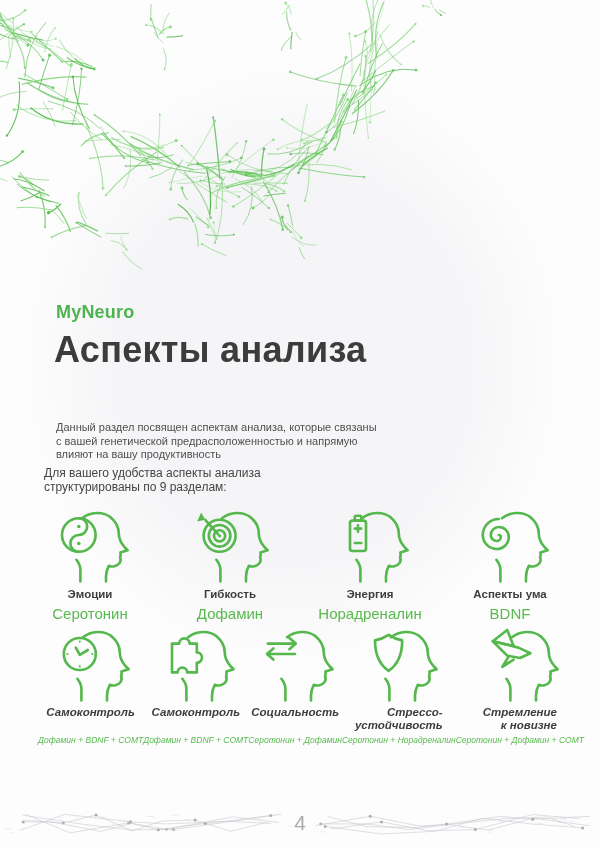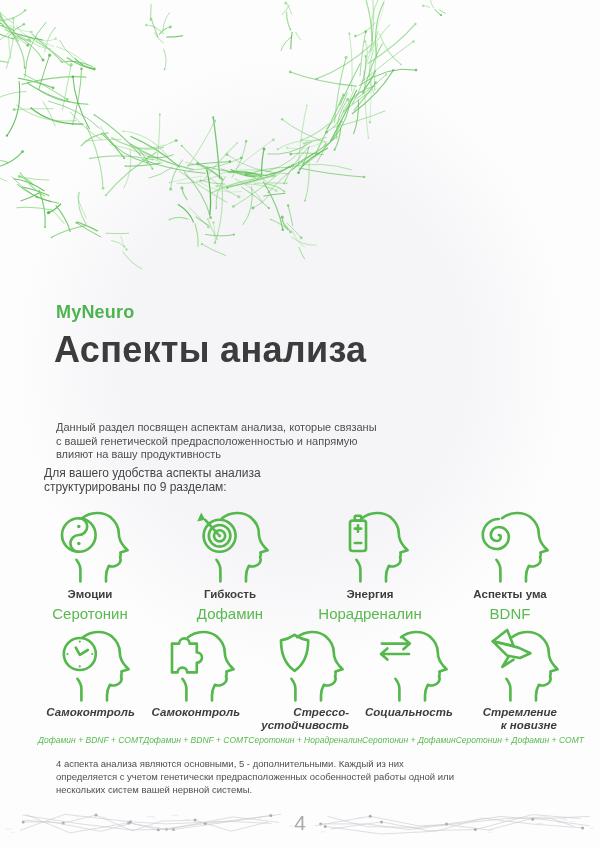--- a/index.html
+++ b/index.html
@@ -532,59 +532,56 @@
         </div>
     <div class="aspect-label">Самоконтроль</div>
     <div class="aspect-sub">Дофамин + BDNF + COMT</div>
   </div>
 
   <div class="aspect">
     <div class="aspect-icon">
           <svg viewBox="0 0 100 100" fill="none" stroke="#55b84c" stroke-width="3.3" stroke-linecap="round" stroke-linejoin="round">
             <path d="M40,19 C50,11 66,10 76,18 C83,24 86,31 86,38 C86,44 88,49 93,55 L97,59 L88,62 C88.5,64.5 88.5,66.5 87.5,68 C89,70.5 88.5,72.5 87,75 C84,79 77.5,80.5 73.5,78.5 C71,83 70,87 70,92 L70,98"></path>
             <path d="M38,98 L38,83 C38,78 36,75 33,71"></path>
+            <path d="M16,27 H50 M43,20 L51,27 L43,34 M50,40 H16 M23,33 L15,40 L23,47"></path>
+          </svg>
+        </div>
+    <div class="aspect-label">Социальность</div>
+    <div class="aspect-sub">Серотонин + Дофамин</div>
+  </div>
+
+  <div class="aspect">
+    <div class="aspect-icon">
+          <svg viewBox="0 0 100 100" fill="none" stroke="#55b84c" stroke-width="3.3" stroke-linecap="round" stroke-linejoin="round">
+            <path d="M40,19 C50,11 66,10 76,18 C83,24 86,31 86,38 C86,44 88,49 93,55 L97,59 L88,62 C88.5,64.5 88.5,66.5 87.5,68 C89,70.5 88.5,72.5 87,75 C84,79 77.5,80.5 73.5,78.5 C71,83 70,87 70,92 L70,98"></path>
+            <path d="M38,98 L38,83 C38,78 36,75 33,71"></path>
             <path d="M37,16 C43,20 49,22 54,23 C54,38 50,52 37,61 C24,52 20,38 20,23 C25,22 31,20 37,16 Z"></path>
           </svg>
         </div>
     <div class="aspect-label">Стрессо-
 устойчивость</div>
     <div class="aspect-sub">Серотонин + Норадреналин</div>
   </div>
 
   <div class="aspect">
     <div class="aspect-icon">
           <svg viewBox="0 0 100 100" fill="none" stroke="#55b84c" stroke-width="3.3" stroke-linecap="round" stroke-linejoin="round">
             <path d="M40,19 C50,11 66,10 76,18 C83,24 86,31 86,38 C86,44 88,49 93,55 L97,59 L88,62 C88.5,64.5 88.5,66.5 87.5,68 C89,70.5 88.5,72.5 87,75 C84,79 77.5,80.5 73.5,78.5 C71,83 70,87 70,92 L70,98"></path>
             <path d="M38,98 L38,83 C38,78 36,75 33,71"></path>
-            <path d="M16,27 H50 M43,20 L51,27 L43,34 M50,40 H16 M23,33 L15,40 L23,47"></path>
-          </svg>
-        </div>
-    <div class="aspect-label">Социальность</div>
-    <div class="aspect-sub">Серотонин + Дофамин</div>
-  </div>
-
-  <div class="aspect">
-    <div class="aspect-icon">
-          <svg viewBox="0 0 100 100" fill="none" stroke="#55b84c" stroke-width="3.3" stroke-linecap="round" stroke-linejoin="round">
-            <path d="M40,19 C50,11 66,10 76,18 C83,24 86,31 86,38 C86,44 88,49 93,55 L97,59 L88,62 C88.5,64.5 88.5,66.5 87.5,68 C89,70.5 88.5,72.5 87,75 C84,79 77.5,80.5 73.5,78.5 C71,83 70,87 70,92 L70,98"></path>
-            <path d="M38,98 L38,83 C38,78 36,75 33,71"></path>
             <path d="M16,24 L34,10 L42,30 Z"></path>
             <path d="M16,24 L48,32 L63,39 L50,45 L34,42 Z"></path>
             <path d="M36,43 L28,56 L42,47"></path>
           </svg>
         </div>
     <div class="aspect-label">Стремление
 к новизне</div>
     <div class="aspect-sub">Серотонин + Дофамин + COMT</div>
   </div>
 </div>
 
-  <div class="footnote">4 аспекта анализа являются основными, 5 - дополнительными. Каждый из них
-определяется с учетом генетически предрасположенных особенностей работы одной или
-нескольких систем вашей нервной системы.</div>
 
   <svg class="footer-svg" width="600" height="48" viewBox="0 0 600 48">
       <polyline points="24.4,20.2 63.2,23.1 96.0,15.0 132.3,30.9 161.2,21.1 195.1,20.1 230.9,31.2 267.9,22.0" fill="none" stroke="#c9cccf" stroke-width="0.7" opacity="0.9"></polyline>
       <circle cx="63.2" cy="23.1" r="1.5" fill="#a8abae" opacity="0.95"></circle>
       <circle cx="96.0" cy="15.0" r="1.5" fill="#a8abae" opacity="0.95"></circle>
       <circle cx="195.1" cy="20.1" r="1.5" fill="#a8abae" opacity="0.95"></circle>
       <polyline points="25.5,14.3 69.9,32.9 128.7,22.9 166.5,29.3 233.2,16.9 279.1,22.4" fill="none" stroke="#c9cccf" stroke-width="0.7" opacity="0.9"></polyline>
       <circle cx="128.7" cy="22.9" r="1.5" fill="#a8abae" opacity="0.95"></circle>
       <circle cx="166.5" cy="29.3" r="1.5" fill="#a8abae" opacity="0.95"></circle>
       <polyline points="22.5,15.2 79.7,23.8 131.0,29.9 173.5,29.4 229.7,21.7 281.1,14.2" fill="none" stroke="#c9cccf" stroke-width="0.7" opacity="0.9"></polyline>

